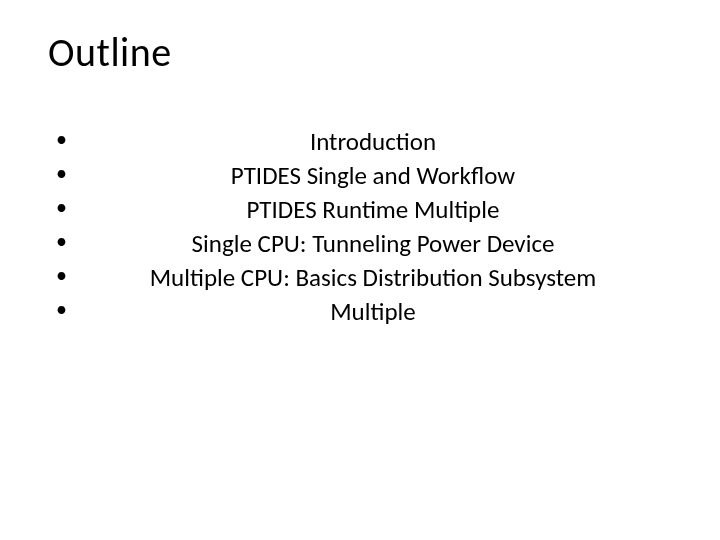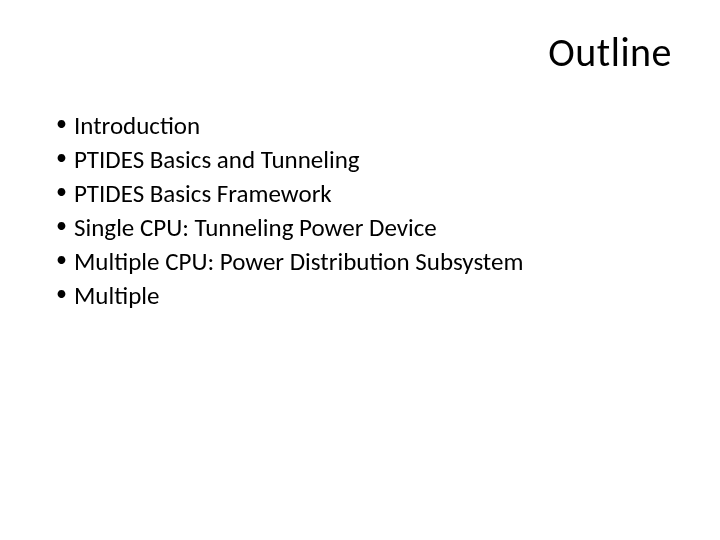--- a/index.html
+++ b/index.html
@@ -11,24 +11,24 @@
       font-family: Calibri, "Segoe UI", Arial, sans-serif;
       color: #000;
     }
     .slide {
       width: 720px;
       height: 540px;
       position: relative;
       padding: 28px 48px;
     }
     .title {
-      text-align: right;
+      text-align: left;
       font-size: 40px;
       font-weight: 400;
-      margin-bottom: 32px;
+      margin-bottom: 48px;
       letter-spacing: 0.5px;
     }
     ul.bullets {
       list-style: none;
       padding-left: 8px;
     }
     ul.bullets li {
       display: flex;
       align-items: flex-start;
       font-size: 25px;
@@ -38,47 +38,48 @@
     ul.bullets li .dot {
       display: inline-block;
       width: 18px;
       flex: 0 0 18px;
       text-align: left;
       font-size: 22px;
       line-height: 1.4;
     }
     ul.bullets li .txt {
       flex: 1 1 auto;
+      text-align: center;
     }
   </style>
 </head>
 <body>
 
 <div class="slide">
   <h1 class="title">Outline</h1>
 
   <ul class="bullets">
     <li>
       <span class="dot">•</span>
       <span class="txt">Introduction</span>
     </li>
     <li>
       <span class="dot">•</span>
-      <span class="txt">PTIDES  Basics and Tunneling</span>
+      <span class="txt">PTIDES  Single and Workflow</span>
     </li>
     <li>
       <span class="dot">•</span>
-      <span class="txt">PTIDES  Basics Framework</span>
+      <span class="txt">PTIDES  Runtime Multiple</span>
     </li>
     <li>
       <span class="dot">•</span>
       <span class="txt">Single CPU:  Tunneling Power Device</span>
     </li>
     <li>
       <span class="dot">•</span>
-      <span class="txt">Multiple CPU:  Power Distribution Subsystem</span>
+      <span class="txt">Multiple CPU:  Basics Distribution Subsystem</span>
     </li>
     <li>
       <span class="dot">•</span>
       <span class="txt">Multiple</span>
     </li>
   </ul>
 </div>
 
 </body></html>

